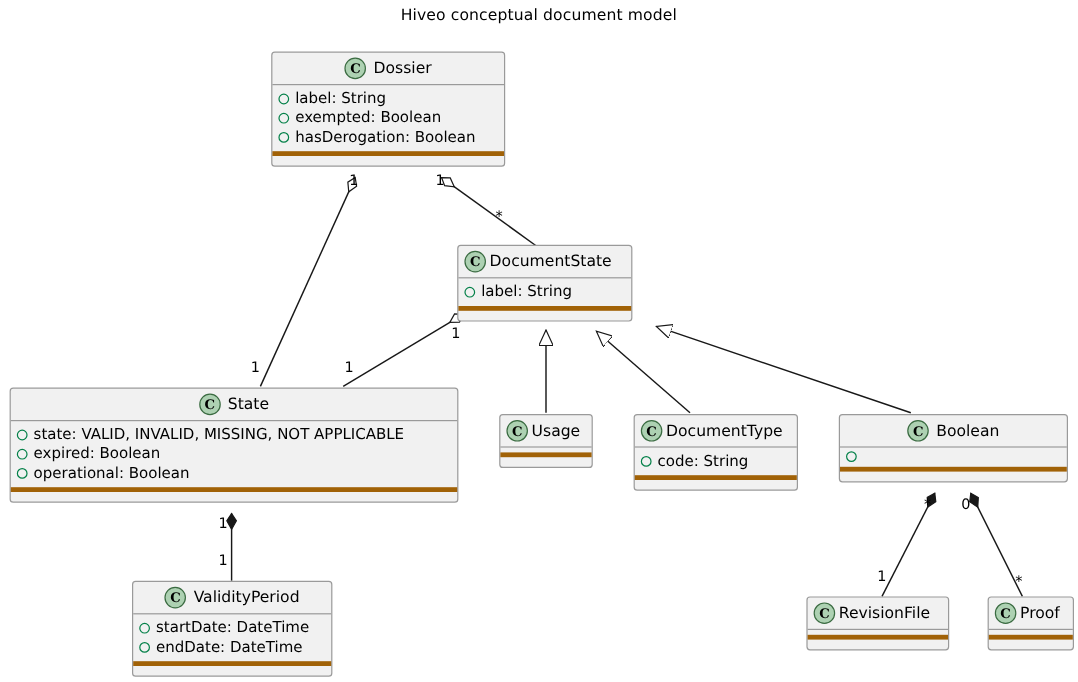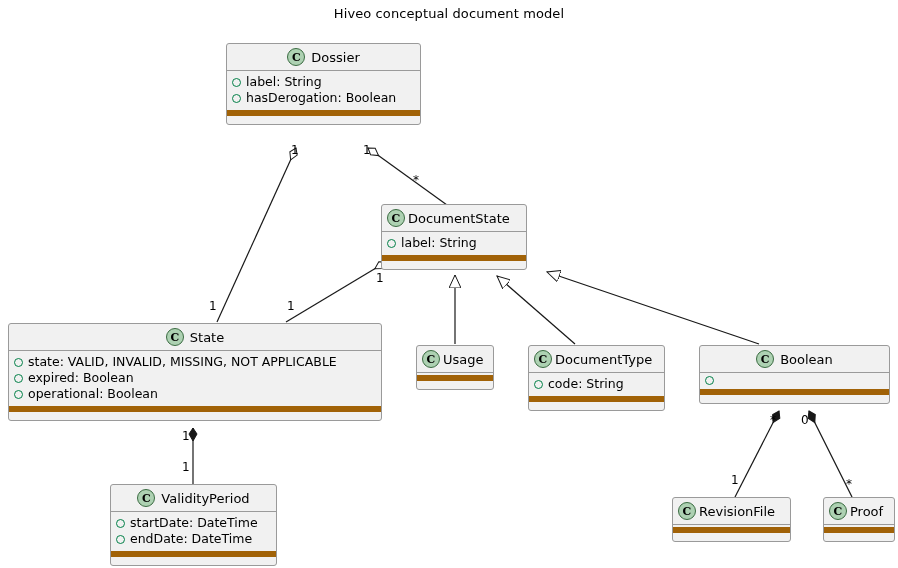--- a/index.html
+++ b/index.html
@@ -79,21 +79,21 @@
     color: #000000;
     font-family: "DejaVu Serif", serif;
   }
   .class-name {
     font-size: 13px;
     color: #000000;
   }
   .uml-attrs {
     box-sizing: border-box;
     padding: 3px 6px 4px 5px;
-    border-bottom: 6px solid #a16207;
+    border-bottom: 4px solid #a16207;
   }
   .uml-attrs.empty {
     height: 8px;
     padding: 0;
   }
   .attr-row {
     display: flex;
     align-items: center;
     gap: 5px;
     font-size: 12.5px;
@@ -208,20 +208,24 @@
       <span class="class-icon">C</span>
       <span class="class-name">Dossier</span>
     </div>
     <div class="uml-attrs">
       <div class="attr-row">
         <span class="vis-dot"></span>
         <span>label: String</span>
       </div>
       <div class="attr-row">
         <span class="vis-dot"></span>
+        <span>exempted: Boolean</span>
+      </div>
+      <div class="attr-row">
+        <span class="vis-dot"></span>
         <span>hasDerogation: Boolean</span>
       </div>
     </div>
     <div class="uml-footer"></div>
   </div>
 
   <div class="uml-class" style="left:381px; top:204px; width:146px;">
     <div class="uml-header tight">
       <span class="class-icon">C</span>
       <span class="class-name">DocumentState</span>

